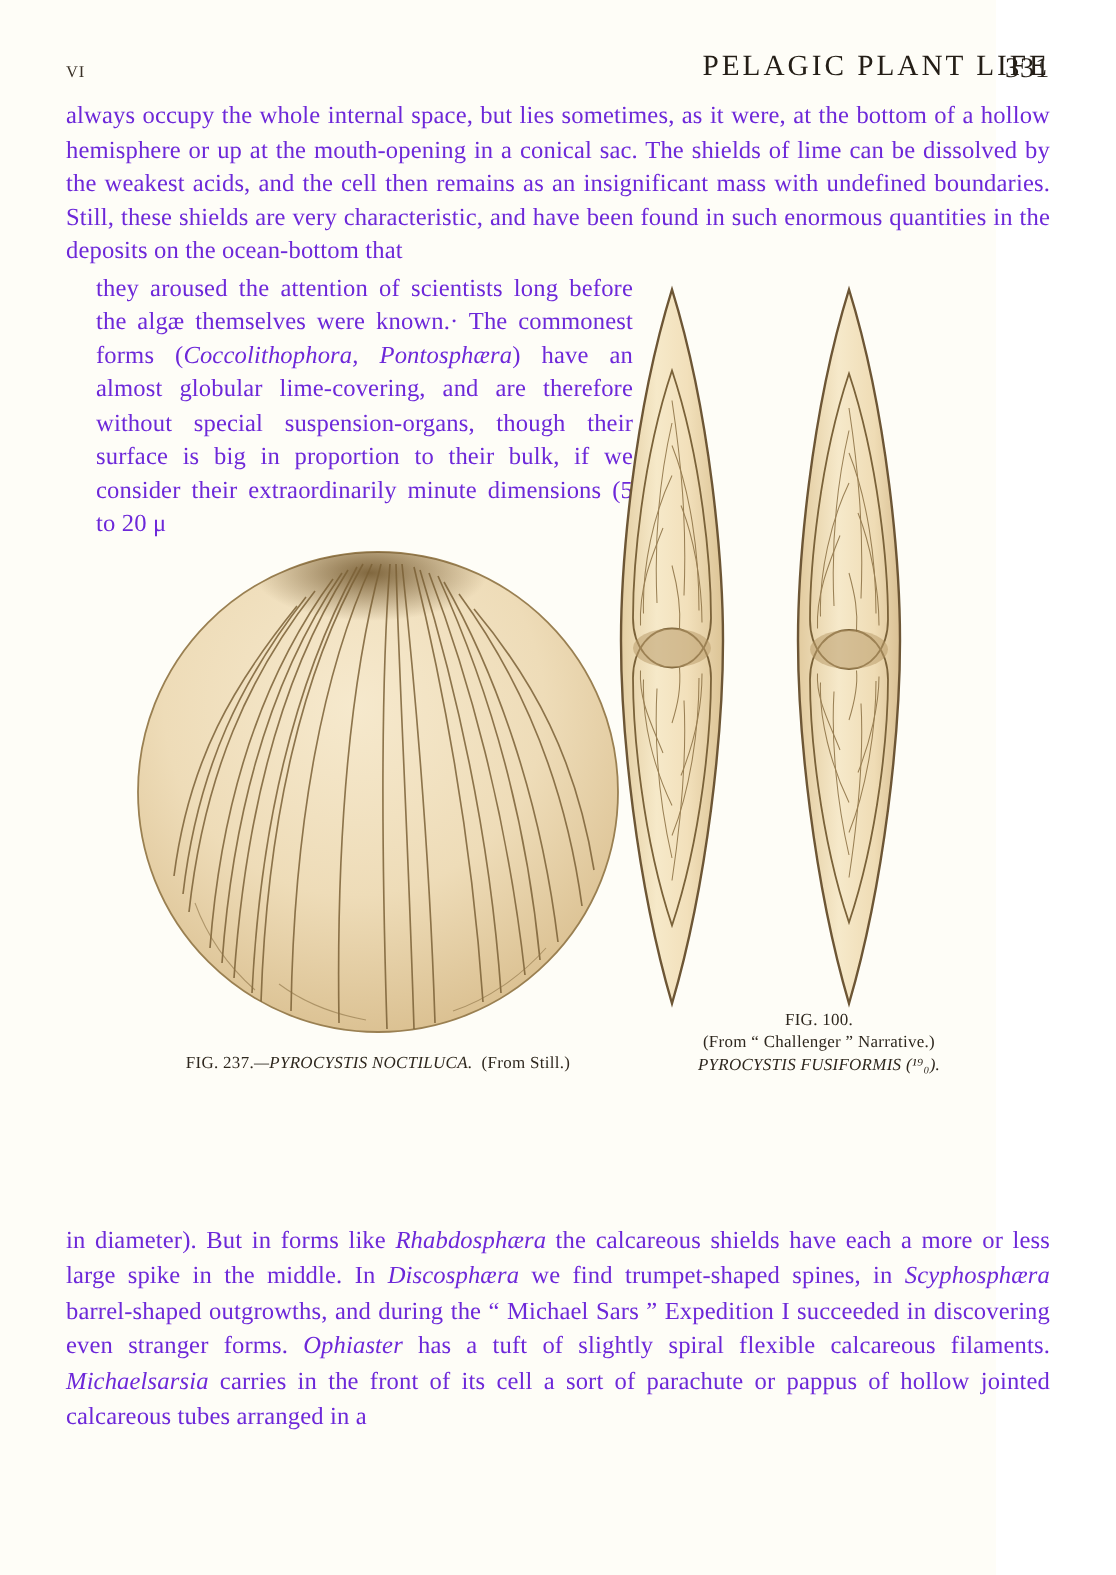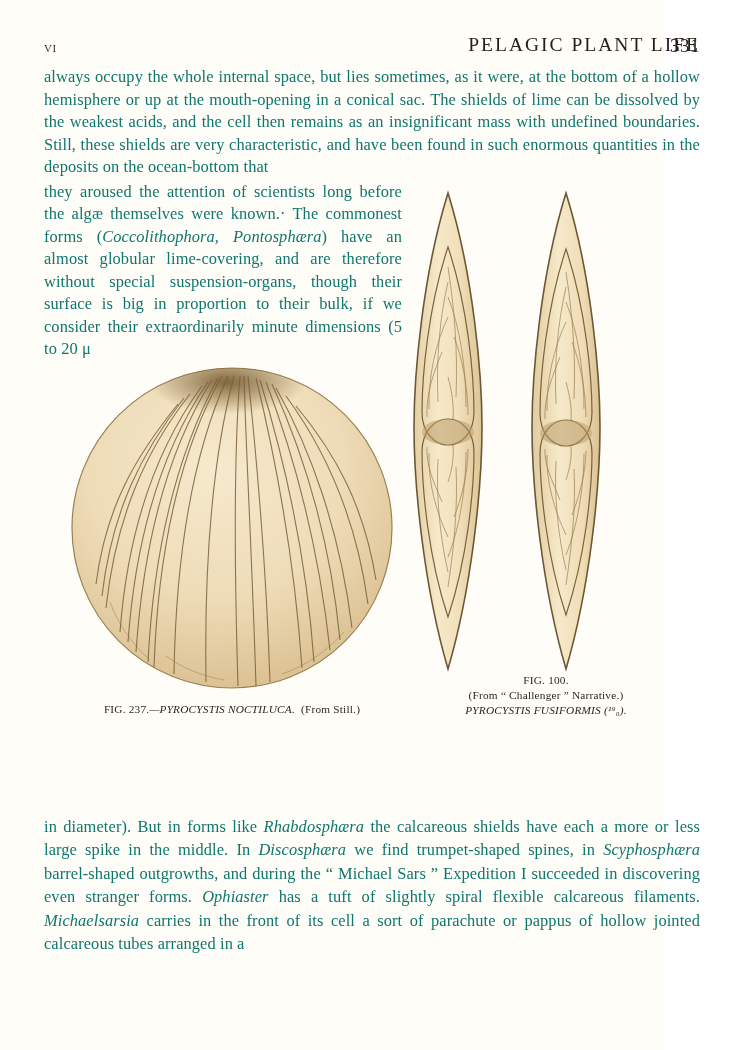--- a/index.html
+++ b/index.html
@@ -63,39 +63,40 @@
     top: 1px;
     font-size: 19px;
     letter-spacing: 0.5px;
     color: #241e17;
   }
   
   .para {
     font-size: 16.4px;
     line-height: 22.5px;
     text-align: justify;
-    color: #0f766e;
+    color: #6d28d9;
     letter-spacing: 0.1px;
   }
   .para.top {
     margin-top: 6px;
   }
   .wrap-col {
     width: 358px;
     margin-top: 2px;
   }
   .wrap-col .para {
     text-align: justify;
   }
   i { font-style: italic; }
 
   
   .figure-zone {
     position: relative;
     height: 560px;
+    margin-left: 20px;
   }
   .fig-fusiformis {
     position: absolute;
     right: -6px;
     top: 6px;
     width: 310px;
     height: 490px;
   }
   .fig-noctiluca {
     position: absolute;

